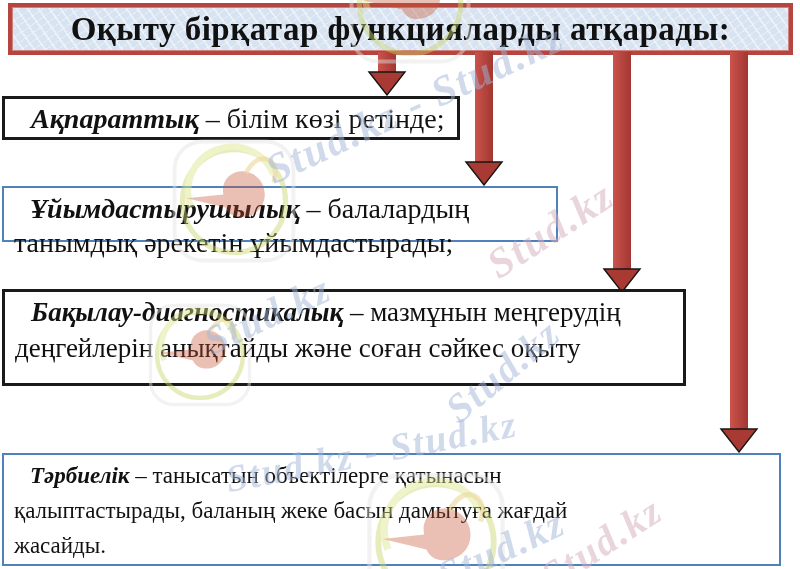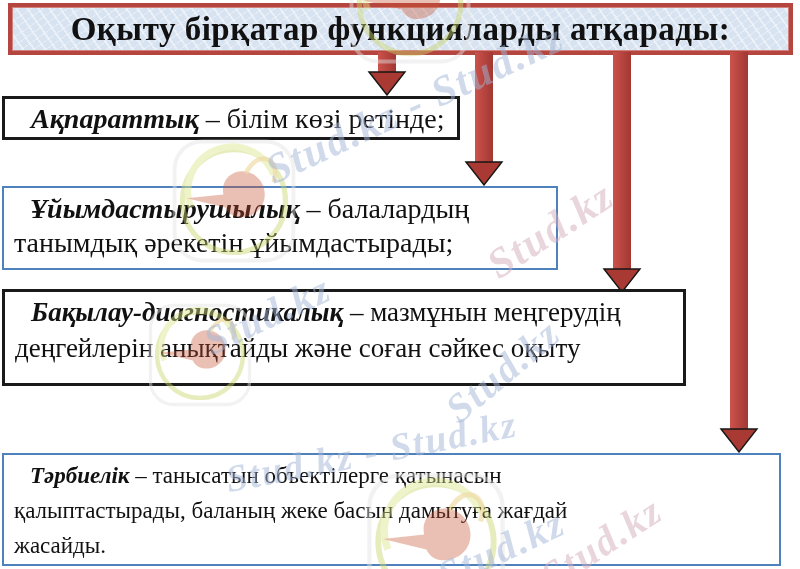--- a/index.html
+++ b/index.html
@@ -25,21 +25,21 @@
   .fn-box{
     position:absolute;box-sizing:border-box;background:#fff;z-index:2;
     padding:2px 8px 0 10px;
   }
   .fn-box.black{border:3px solid #1a1a1a;}
   .fn-box.blue{border:2px solid #4f81bd;}
   .fn-box .line{white-space:nowrap;}
   .fn-box .line.first{text-indent:16px;}
   .lead{font-weight:bold;font-style:italic;}
   #box1{left:2px;top:96px;width:458px;height:44px;font-size:28px;line-height:36px;}
-  #box2{left:2px;top:186px;width:556px;height:84px;font-size:28px;line-height:34px;padding-top:4px;}
+  #box2{left:2px;top:186px;width:556px;height:56px;font-size:28px;line-height:34px;padding-top:4px;}
   #box3{left:2px;top:289px;width:684px;height:97px;font-size:27px;line-height:36px;padding-top:2px;}
   #box4{left:2px;top:453px;width:779px;height:113px;font-size:23px;line-height:35px;padding-top:3px;}
   
   #wm-layer{position:absolute;inset:0;z-index:5;pointer-events:none;}
   .wm{
     position:absolute;font-style:italic;font-weight:bold;
     font-family:"Liberation Serif",serif;white-space:nowrap;
     transform-origin:left top;letter-spacing:2px;opacity:.5;
   }
   .wm.blue{color:#a3b6d6;}

